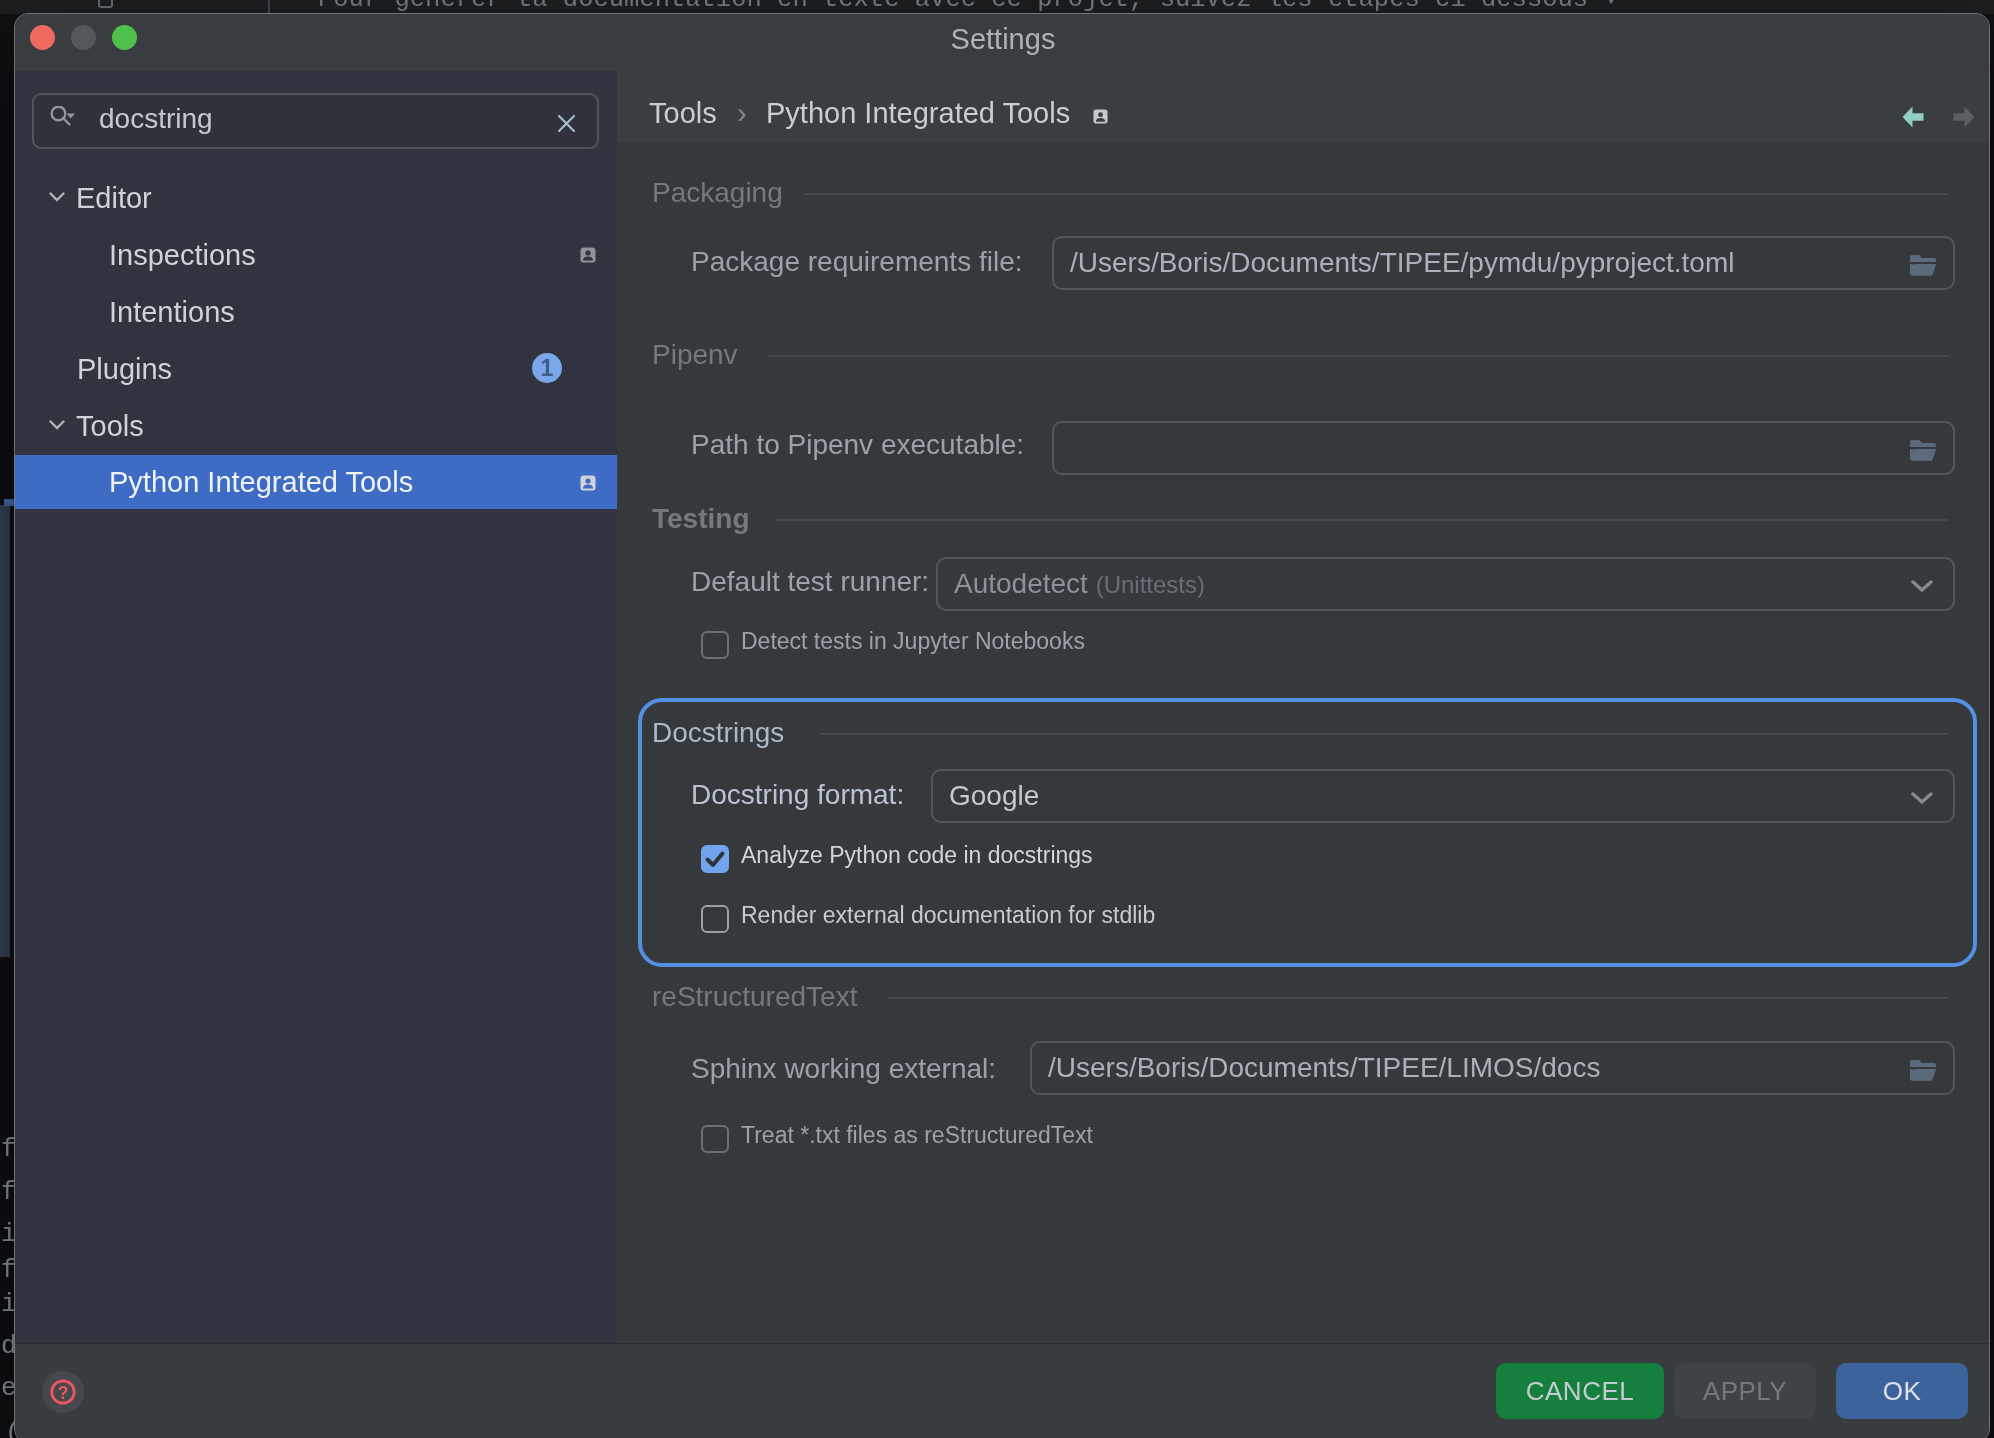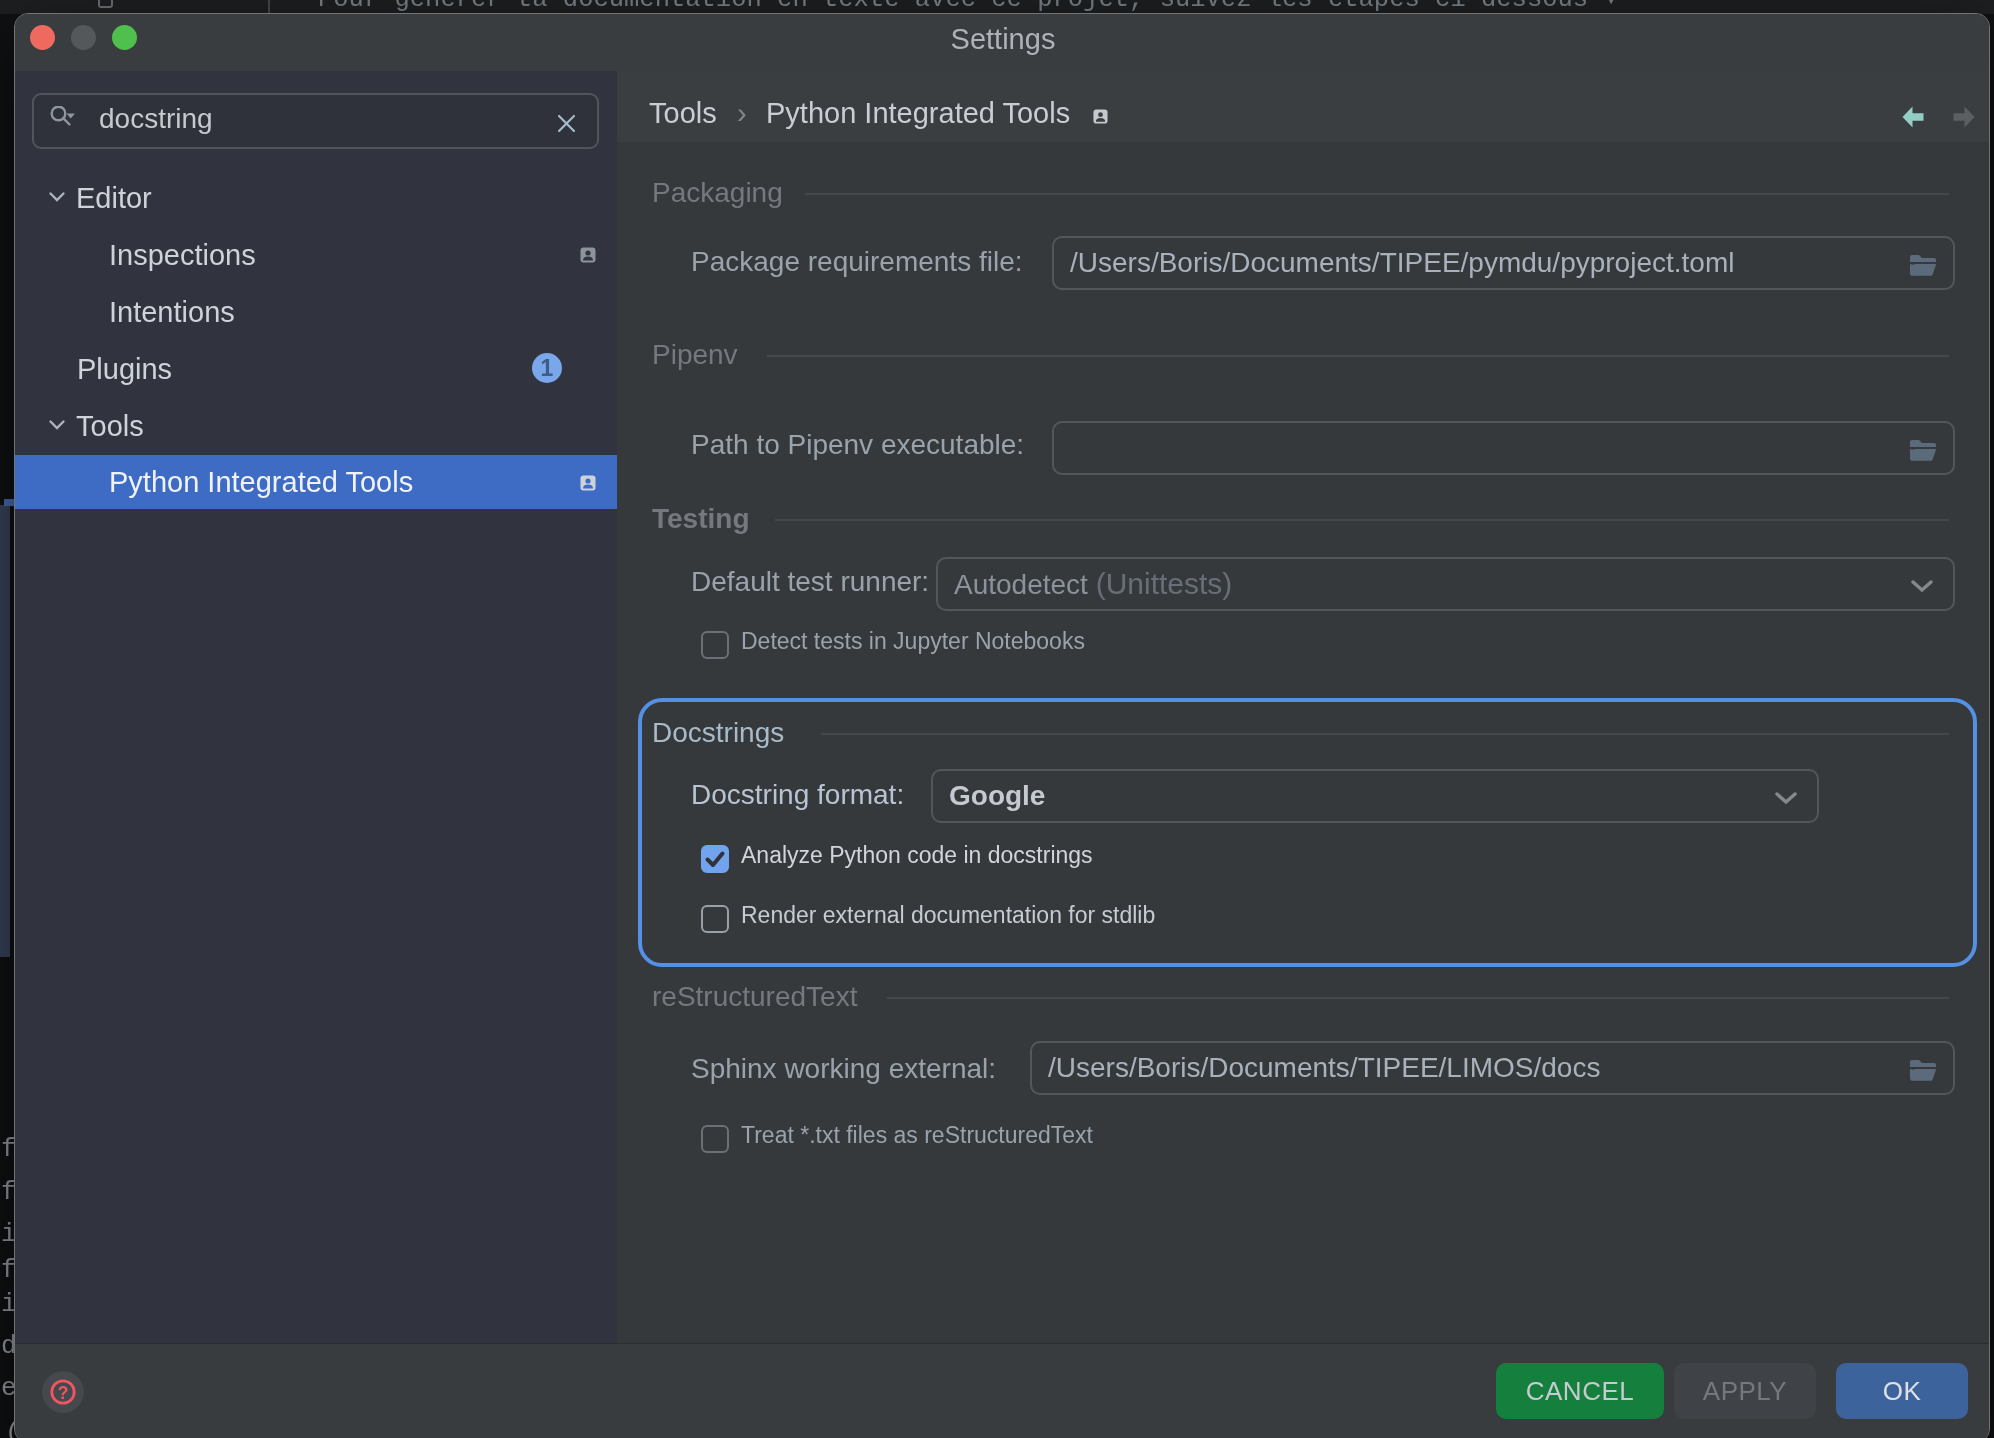--- a/index.html
+++ b/index.html
@@ -153,33 +153,33 @@
         <path d="M1 9 L1 4 Q1 2 3 2 L10 2 L13 5 L25 5 Q27 5 27 7 L27 9 Z" fill="#5b6b7b"></path>
         <path d="M27.2 11 L23.6 21.4 Q23.1 22.8 21.6 22.8 L3.4 22.8 Q1.7 22.8 2.1 21.3 L4.8 12.3 Q5.2 11 6.6 11 Z" fill="#5b6b7b"></path>
         <path d="M1 11 L1 20 Q1 22.8 3.4 22.8 L3.4 21.3 L6 12 Z" fill="#5b6b7b"></path>
       </svg>
     </div>
 
     <div class="sect" style="left:637px;top:489px;font-weight:bold;">Testing</div>
     <div class="sline" style="left:760px;top:505px;width:1174px;"></div>
     <div class="lbl" style="left:676px;top:552px;">Default test runner:</div>
     <div class="field" style="left:921px;top:543px;width:1019px;">
-      <div class="fieldtext" style="color:#8b929b;">Autodetect <span style="color:#686e77;font-size:30px;">(Unittests)</span></div>
+      <div class="fieldtext" style="color:#8b929b;">Autodetect <span style="color:#686e77;font-size:24px;">(Unittests)</span></div>
       <svg class="abs" style="right:20px;top:21px;" width="22" height="13" viewBox="0 0 22 13">
         <path d="M2 2 L11 10 L20 2" fill="none" stroke="#85898e" stroke-width="3.4" stroke-linecap="round"></path>
       </svg>
     </div>
     <div class="cb" style="left:686px;top:617px;"></div>
     <div class="cblbl" style="left:726px;top:614px;">Detect tests in Jupyter Notebooks</div>
 
     <div id="focusring" class="abs"></div>
     <div class="sect" style="left:637px;top:703px;color:#a9bac9;">Docstrings</div>
     <div class="sline" style="left:806px;top:719px;width:1128px;"></div>
     <div class="lbl" style="left:676px;top:765px;color:#b9c4d3;">Docstring format:</div>
-    <div class="field" style="left:916px;top:755px;width:888px;font-weight:bold;">
+    <div class="field" style="left:916px;top:755px;width:1024px;">
       <div class="fieldtext" style="color:#c5cad1;">Google</div>
       <svg class="abs" style="right:20px;top:21px;" width="22" height="13" viewBox="0 0 22 13">
         <path d="M2 2 L11 10 L20 2" fill="none" stroke="#85898e" stroke-width="3.4" stroke-linecap="round"></path>
       </svg>
     </div>
     <div class="cb" style="left:686px;top:831px;background:#72a4ee;border-color:#72a4ee;">
       <svg width="28" height="28" viewBox="0 0 28 28" style="position:absolute;left:-2px;top:-2px;">
         <path d="M6.5 14.5 L12 20 L21.5 8.5" fill="none" stroke="#303438" stroke-width="4" stroke-linecap="round" stroke-linejoin="round"></path>
       </svg>
     </div>

